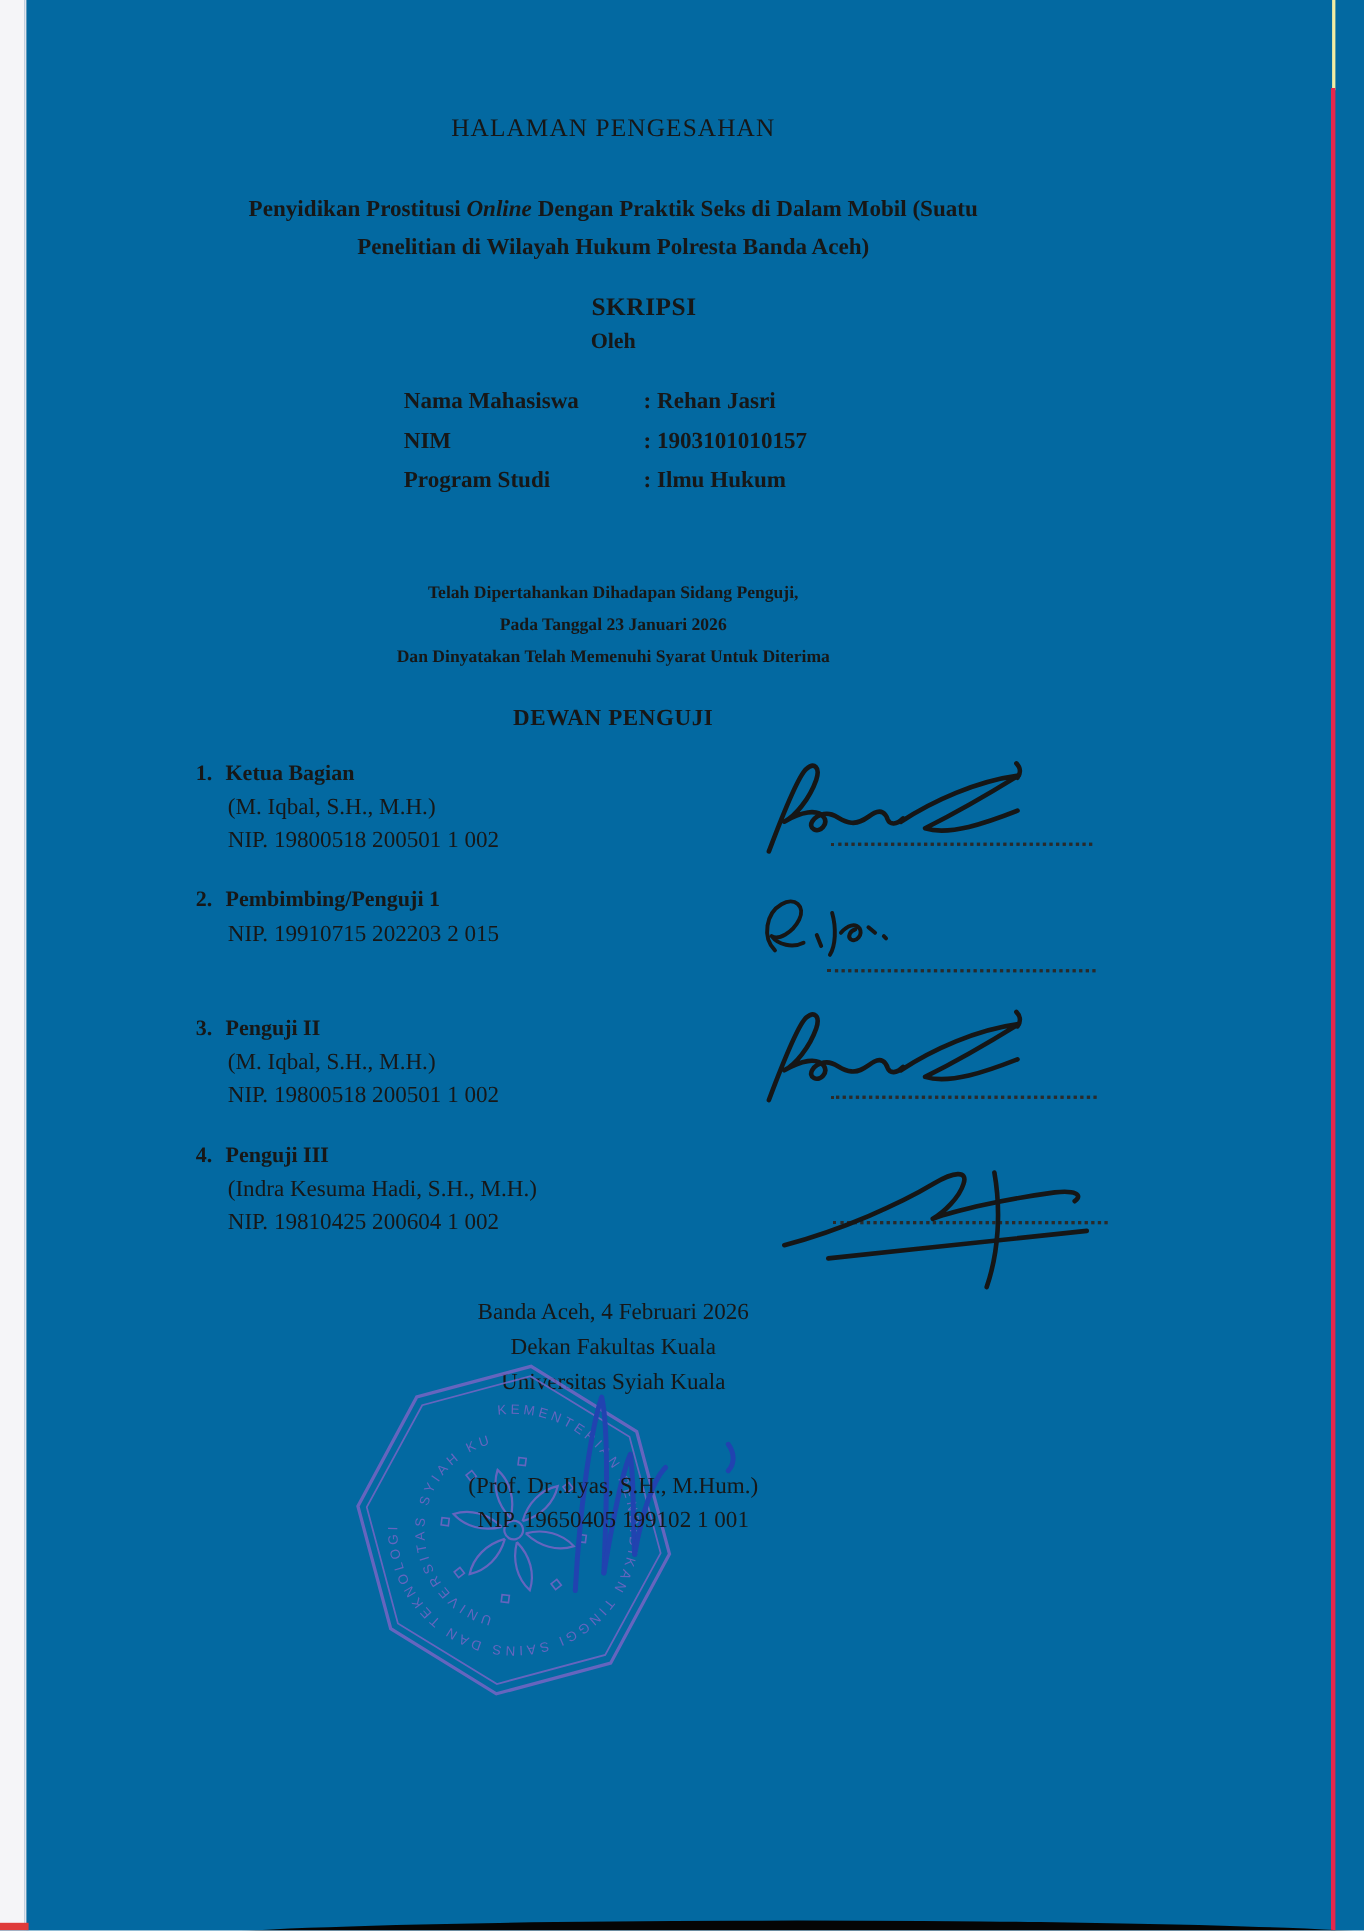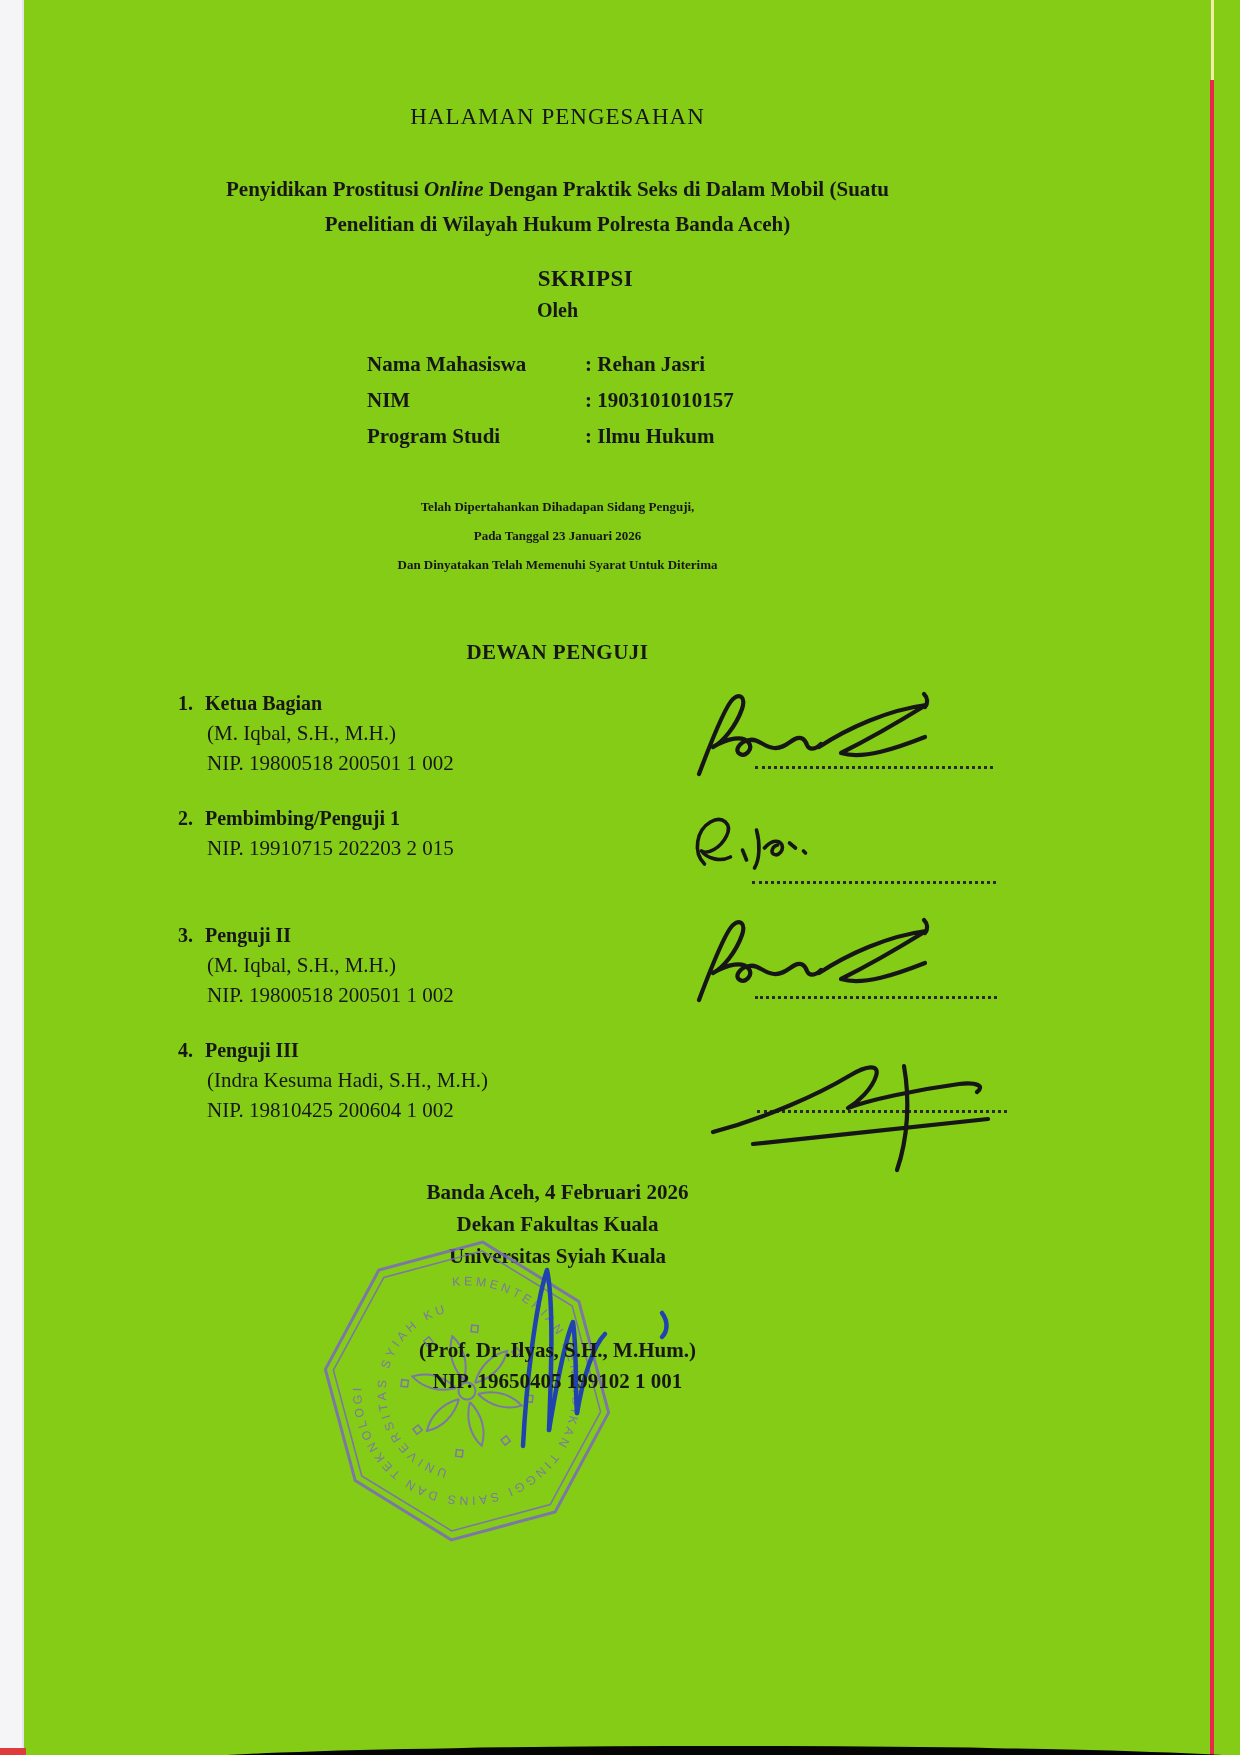--- a/index.html
+++ b/index.html
@@ -1,52 +1,52 @@
 <!DOCTYPE html>
 <html><head>
 <meta charset="utf-8">
 <style>
   html,body{margin:0;padding:0;background:#ffffff;}
   #page{
-    position:relative;width:1240px;height:1755px;background:#84cc16;
+    position:relative;width:1240px;height:1755px;background:#0369a1;
     font-family:"Liberation Serif","DejaVu Serif",serif;color:#171717;overflow:hidden;
   }
   
   .left-strip{position:absolute;left:0;top:0;width:22px;height:1755px;background:#f5f5f8;}
   .left-edge-line{position:absolute;left:22px;top:0;width:2px;height:1755px;background:#e4e4ec;}
   .right-yellow-line{position:absolute;left:1211px;top:0;width:3px;height:82px;background:#f3eda4;}
   .right-red-line{position:absolute;left:1210px;top:80px;width:4px;height:1675px;background:#e8274b;}
   .bottom-shadow{position:absolute;left:150px;bottom:-9px;width:1150px;height:18px;background:#050505;border-radius:50% 50% 0 0 / 100% 100% 0 0;}
   .bottom-left-red{position:absolute;left:0;bottom:0;width:26px;height:7px;background:#df3b3b;}
 
   .center{position:absolute;left:0;width:1115px;text-align:center;}
   .heading{top:104px;font-size:23px;letter-spacing:1px;}
   .title{top:172px;font-size:21px;font-weight:bold;line-height:35px;}
   .title .it{font-style:italic;}
   .doctype{top:266px;font-size:23px;font-weight:bold;letter-spacing:.5px;margin-left:28px;}
   .byline{top:299px;font-size:20px;font-weight:bold;}
 
   .field{position:absolute;left:367px;width:620px;font-size:21px;font-weight:bold;}
   .fvalue{position:absolute;left:218px;top:0;}
 
-  .defense{top:492px;font-size:13px;font-weight:bold;line-height:29px;}
+  .defense{top:525px;font-size:16px;font-weight:bold;line-height:29px;}
   .committee-heading{top:640px;font-size:21px;font-weight:bold;letter-spacing:.5px;}
 
   .member{position:absolute;left:178px;width:520px;font-size:20px;line-height:30px;}
   .member .num{position:absolute;left:0;top:0;font-weight:bold;}
   .member .mrole{margin-left:27px;font-weight:bold;}
   .member .mname,.member .mnip{margin-left:29px;font-size:21px;}
 
   .dotline{position:absolute;height:0;border-bottom:3.5px dotted #2a2a2a;}
   .sig{position:absolute;}
   .sig path{fill:none;stroke:#161616;stroke-width:4.2;stroke-linecap:round;stroke-linejoin:round;}
   .sig.thin path{stroke-width:3.6;}
   .deansig path{fill:none;stroke:#2143b0;stroke-width:4.5;stroke-linecap:round;stroke-linejoin:round;}
 
-  .closing{font-size:21px;font-weight:bold;}
+  .closing{font-size:21px;font-weight:normal;}
   .stamp{position:absolute;left:316px;top:1222px;width:302px;height:338px;transform:rotate(-15deg);opacity:.82;}
   .stamp *{vector-effect:non-scaling-stroke;}
 </style>
 </head>
 <body>
 
 <div id="page">
 
   <div class="left-strip"></div>
   <div class="left-edge-line"></div>

